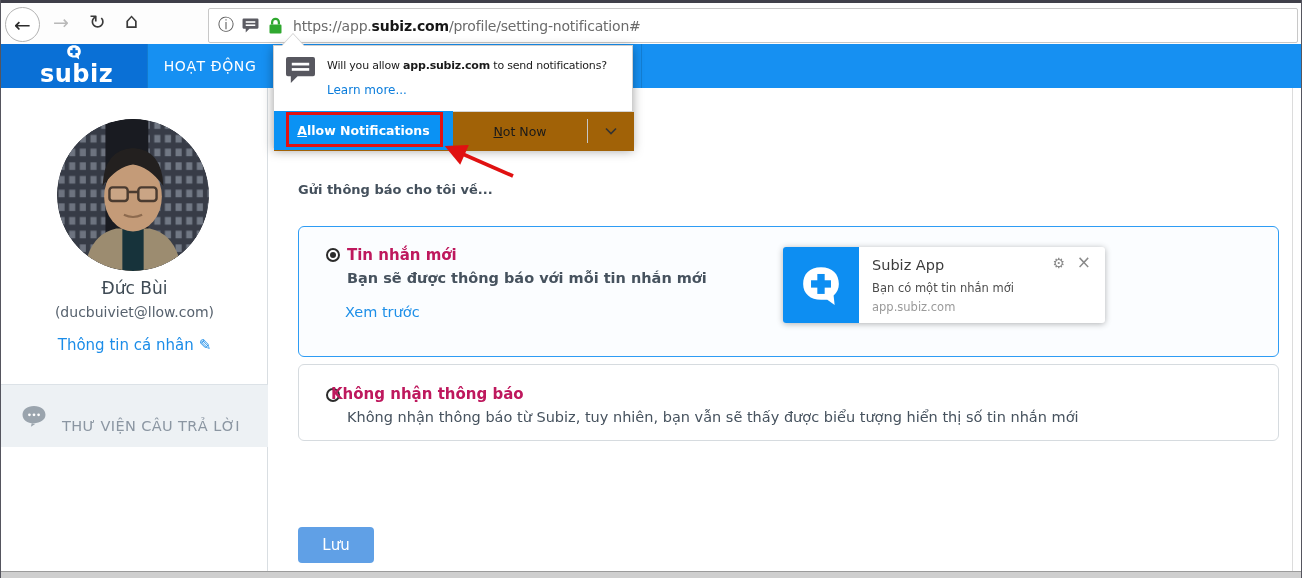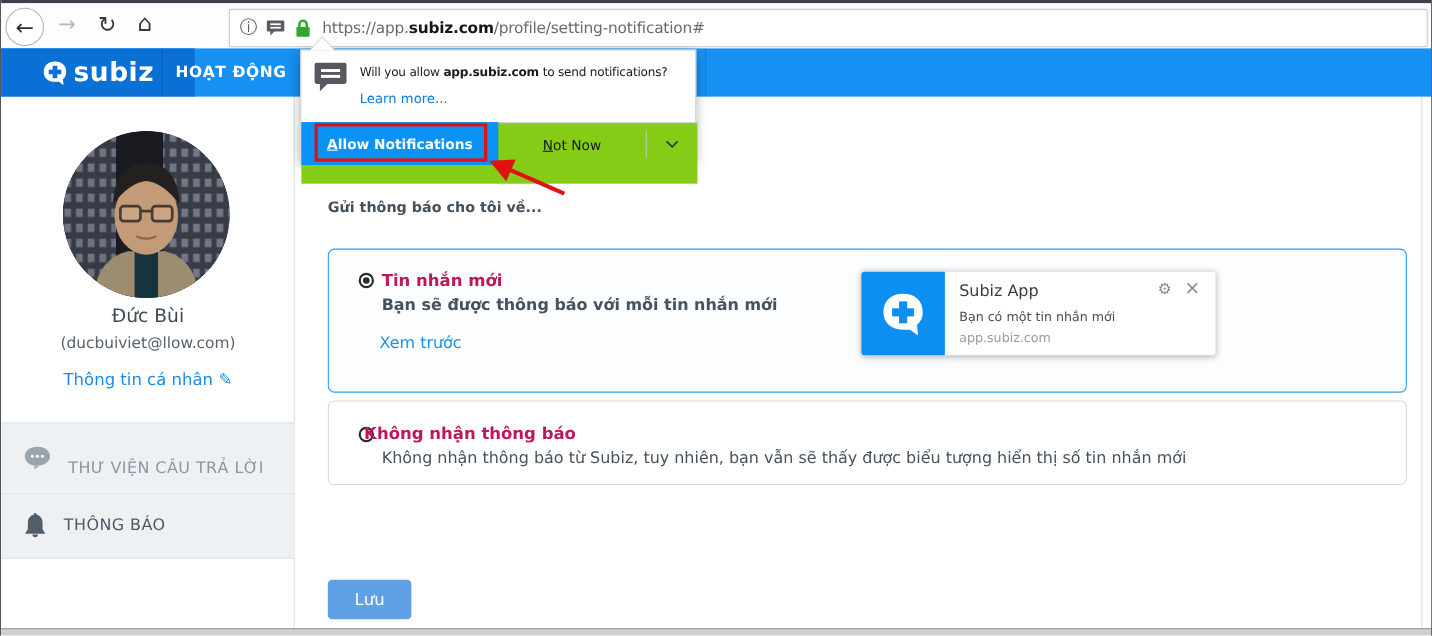--- a/index.html
+++ b/index.html
@@ -20,25 +20,25 @@
   .url-field { position:absolute; left:207px; top:5px; width:1090px; height:35px; background:#fff;
                border:1px solid #c8c8c8; border-radius:2px; display:flex; align-items:center; }
   .info-glyph { font-size:16px; color:#5a5a5a; margin-left:9px; }
   .urlbar-bubble { margin-left:8px; display:flex; }
   .lock { margin-left:9px; display:flex; }
   .url-text { margin-left:10px; font-size:14px; color:#6b6b6b; white-space:nowrap; letter-spacing:-0.2px; }
   .url-text .domain { color:#161616; font-weight:bold; }
 
   
   .app-header { position:absolute; left:0; top:44px; width:100%; height:44px; background:#1690f2; }
-  .logo-block { position:absolute; left:0; top:0; width:176px; height:44px; background:#0a70d6;
-                display:flex; align-items:center; justify-content:center; cursor:pointer; }
+  .logo-block { position:absolute; left:0; top:0; width:146px; height:44px; background:#0a70d6;
+                display:flex; align-items:center; justify-content:center; cursor:pointer;flex-direction:column; }
   .logo-text { color:#fff; font-size:24px; font-weight:bold; letter-spacing:0.5px; margin-left:5px; }
   .nav-item { position:absolute; left:146px; top:0; width:126px; height:44px; display:flex;
-              align-items:center; justify-content:center; color:#fff; font-size:14px; font-weight:700;
+              align-items:center; justify-content:center; color:#fff; font-size:14px; font-weight:400;
               letter-spacing:0.6px; cursor:pointer; }
   .nav-divider1 { position:absolute; left:146px; top:0; width:1px; height:44px; background:rgba(0,0,0,0.14); }
   .nav-divider2 { position:absolute; left:640px; top:0; width:1px; height:44px; background:rgba(0,0,0,0.12); }
 
   
   .sidebar { position:absolute; left:0; top:88px; width:267px; height:483px; background:#fff;
              border-right:1px solid #d9dee2; }
   .avatar-wrap { position:absolute; left:56px; top:31px; width:152px; height:152px; border-radius:50%; overflow:hidden; }
   .profile-name { position:absolute; left:0; top:190px; width:267px; text-align:center; font-size:17px;
                   font-weight:normal; color:#3e4a54; }
@@ -91,21 +91,21 @@
            border-left:12px solid transparent; border-right:12px solid transparent;
            border-bottom:13px solid #cfcfcf; }
   .popup-notch { position:absolute; left:8px; top:-12px; width:0; height:0;
            border-left:11px solid transparent; border-right:11px solid transparent;
            border-bottom:12px solid #fff; z-index:51; }
   .popup-icon { position:absolute; left:11px; top:10px; }
   .popup-msg { position:absolute; left:53px; top:13px; font-size:11px; letter-spacing:-0.2px;
                color:#1a1a1a; white-space:nowrap;text-align:center; }
   .popup-msg .bold-domain { font-weight:bold; }
   .popup-learn { position:absolute; left:53px; top:37px; font-size:12px; color:#0a7cdb; cursor:pointer; }
-  .popup-btn-row { position:absolute; left:0; top:65px; width:360px; height:56px; background:#84cc16;
+  .popup-btn-row { position:absolute; left:0; top:65px; width:360px; height:40px; background:#a16207;
                    border-top:1px solid #d4d4d4; }
   .allow-btn { position:absolute; left:0; top:-1px; width:179px; height:39px; background:#0a92f4;
                color:#fff; font-size:12.5px; font-weight:600; display:flex; align-items:center;
                justify-content:center; cursor:pointer; }
   .allow-btn .key, .notnow-btn .key { text-decoration:underline; }
   .notnow-btn { position:absolute; left:179px; top:0; width:134px; height:38px; display:flex;
                 align-items:center; justify-content:center; font-size:12.5px; color:#1a1a1a; cursor:pointer; }
   .popup-btn-divider { position:absolute; left:313px; top:7px; width:1px; height:24px; background:#c6c6c6; }
   .popup-chevron { position:absolute; left:313px; top:0; width:47px; height:38px; display:flex;
                    align-items:center; justify-content:center; cursor:pointer; }
@@ -202,30 +202,20 @@
       <span class="menu-icon">
         <svg width="26" height="22" viewBox="0 0 34 28">
           <path d="M17 1 C8 1 2 6 2 12.5 C2 19 8 24 17 24 L19 24 L13 28 L14 23.5 C24 24.5 32 19.5 32 12.5 C32 6 26 1 17 1 Z" fill="#9aa4ad"></path>
           <circle cx="11" cy="12.5" r="1.8" fill="#fff"></circle>
           <circle cx="17" cy="12.5" r="1.8" fill="#fff"></circle>
           <circle cx="23" cy="12.5" r="1.8" fill="#fff"></circle>
         </svg>
       </span>
       <span class="menu-label-1">THƯ VIỆN CÂU TRẢ LỜI</span>
     </div>
-    <div class="menu-item menu-item-2">
-      <span class="menu-icon">
-        <svg width="22" height="25" viewBox="0 0 26 30">
-          <path d="M13 2 C8 2 5 6 5 11 L5 18 L2 23 L24 23 L21 18 L21 11 C21 6 18 2 13 2 Z" fill="#545e68"></path>
-          <path d="M10 24 a3 3 0 0 0 6 0 Z" fill="#545e68"></path>
-          <rect x="11.5" y="0.5" width="3" height="3" rx="1.5" fill="#545e68"></rect>
-        </svg>
-      </span>
-      <span class="menu-label-2">THÔNG BÁO</span>
-    </div>
   </div>
 
   <div class="main">
     <div class="page-heading">Gửi thông báo cho tôi về...</div>
 
     <div class="option-box-1">
       <div class="radio selected" style="left:27px; top:21px;"></div>
       <div class="opt-label" style="left:48px; top:19px;">Tin nhắn mới</div>
       <div class="opt-desc" style="left:48px; top:43px;font-weight:bold;">Bạn sẽ được thông báo với mỗi tin nhắn mới</div>
       <div class="preview-link">Xem trước</div>

